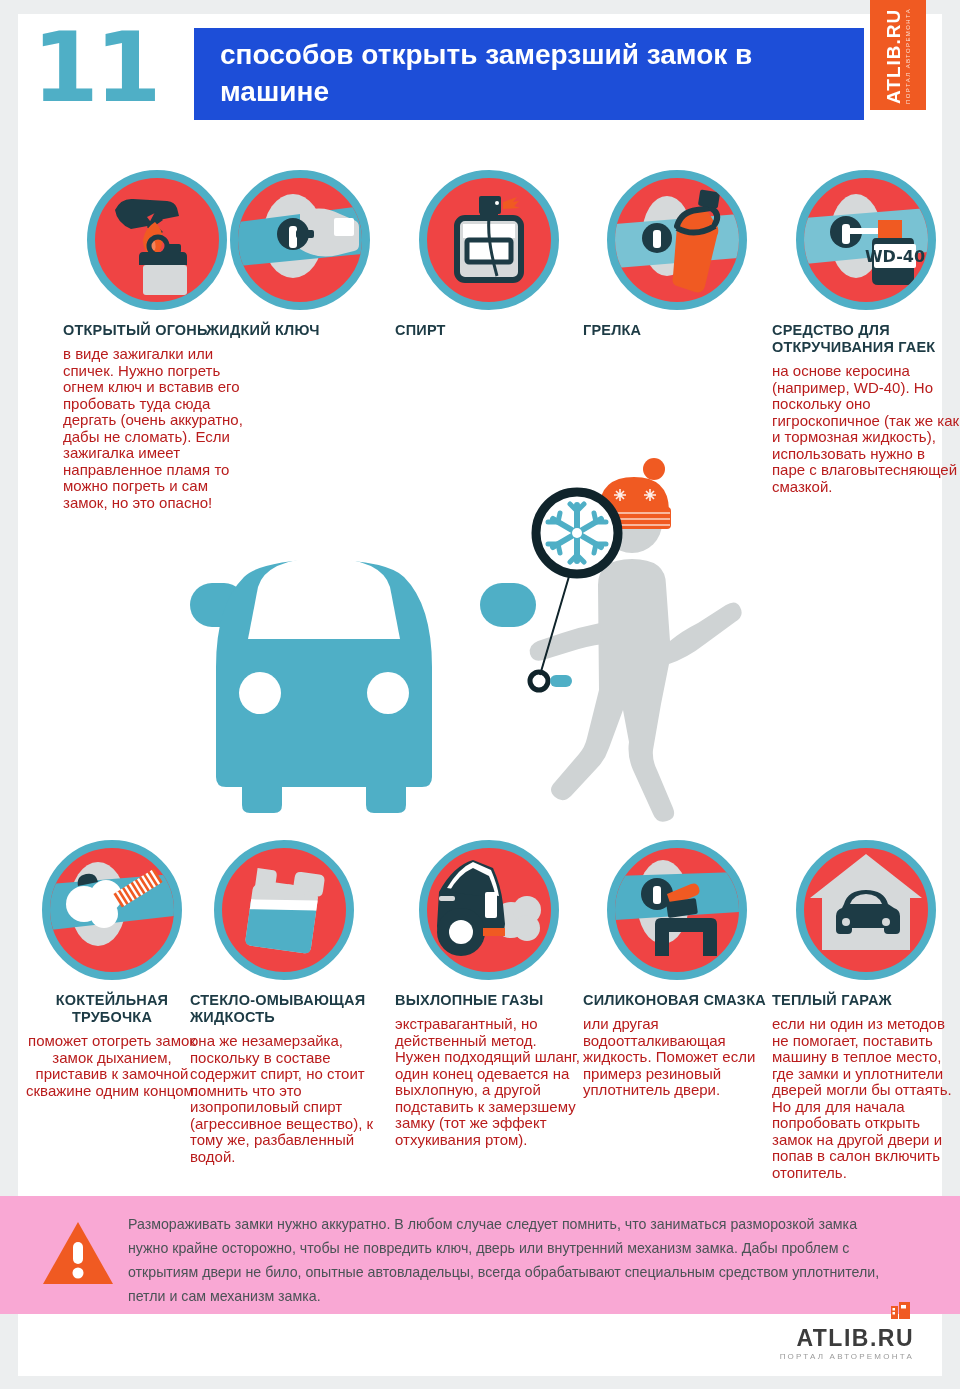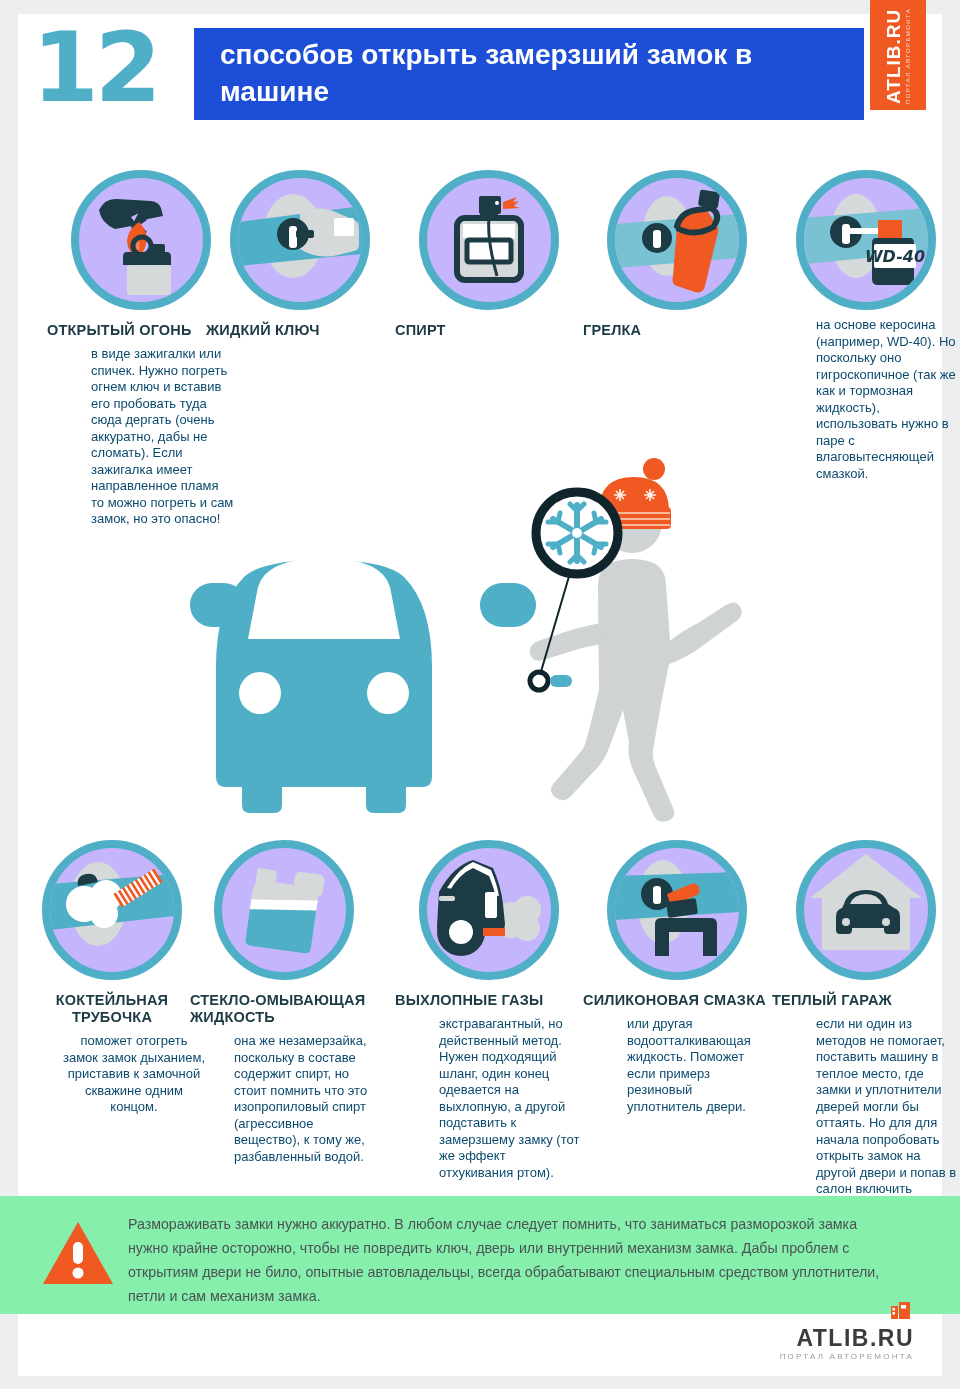--- a/index.html
+++ b/index.html
@@ -51,37 +51,37 @@
   .logo-block .lv .l2{color:#fde1d4;font-size:6px;letter-spacing:1.4px;line-height:9px;}
   .logo-mark{
     position:absolute;left:877px;top:8px;width:26px;height:22px;
   }
 
   
   .row{position:absolute;left:18px;width:924px;}
   .cell{position:absolute;top:0;width:188px;}
   .circle{
     position:relative;margin:0 auto;width:140px;height:140px;border-radius:50%;
-    border:8px solid #4fafc6;background:#c4b5fd;box-sizing:border-box;overflow:hidden;font-style:italic;
+    border:8px solid #4fafc6;background:#ef4444;box-sizing:border-box;overflow:hidden;
   }
   .circle svg{position:absolute;left:0;top:0;}
   .m-title{
     margin-top:12px;color:#1d3b45;font-size:14.5px;font-weight:700;
     line-height:17px;letter-spacing:.2px;text-transform:uppercase;
   }
   .m-desc{
-    margin-top:7px;color:#0c4a6e;font-size:13px;line-height:16.5px;margin-left:44px;
+    margin-top:7px;color:#b91c1c;font-size:15px;line-height:16.5px;
   }
 
   
   .center-art{position:absolute;left:180px;top:455px;width:620px;height:370px;}
 
   
   .warn{
-    position:absolute;left:0;top:1196px;width:960px;height:118px;background:#86efac;
+    position:absolute;left:0;top:1196px;width:960px;height:118px;background:#f9a8d4;
   }
   .warn-tri{position:absolute;left:42px;top:24px;}
   .warn-text{
     position:absolute;left:128px;top:16px;width:760px;
     color:#4a5356;font-size:14.2px;line-height:24px;
   }
   
   .footer{position:absolute;left:18px;top:1314px;width:924px;height:62px;background:#ffffff;}
   .f-logo{position:absolute;right:28px;top:12px;text-align:right;}
   .f-logo .f1{color:#3c3c3c;font-size:23px;font-weight:700;letter-spacing:1.5px;line-height:25px;}
@@ -89,21 +89,21 @@
   .f-mark{position:absolute;right:32px;top:-12px;width:20px;height:18px;}
 </style>
 </head>
 <body>
 
 <div class="page">
 
   <div class="sheet"></div>
 
   <div class="header">
-    <div class="num10">12</div>
+    <div class="num10">11</div>
     <div class="titlebar">
       <div class="ttl">способов открыть замерзший замок в машине</div>
     </div>
   </div>
 
   <div class="logo-mark">
     <svg width="26" height="22" viewBox="0 0 26 22">
       <rect x="12" y="1" width="13" height="20" fill="#f05a22"></rect>
       <rect x="2" y="6" width="9" height="15" fill="#f05a22"></rect>
       <rect x="4" y="9" width="3" height="3" fill="#ffffff"></rect>
@@ -114,21 +114,21 @@
 
   <div class="logo-block">
     <div class="lv">
       <div class="l1">ATLIB.RU</div>
       <div class="l2">ПОРТАЛ АВТОРЕМОНТА</div>
     </div>
   </div>
 
   <div class="row" id="row1" style="top:170px;height:280px;">
 
-    <div class="cell" style="left:0px;padding-left:29px;">
+    <div class="cell" style="left:16px;padding-left:29px;">
       <div class="circle">
         <svg width="124" height="124" viewBox="0 0 124 124">
           <path d="M20 32 q6 -12 18 -11 l34 2 q8 1 10 7 l2 8 -20 4 -4 -7 -8 4 6 8 -22 4 q-14 -6 -16 -19z" fill="#1d3b45"></path>
           <path d="M60 34 l8 8 -7 5 7 7 -8 5 -8 -10z" fill="#1d3b45"></path>
           <path d="M60 44 q10 10 7 22 -2 10 -10 13 -9 -6 -9 -17 2 -12 12 -18z" fill="#f05a22"></path>
           <path d="M52 72 q-1 -8 5 -14 5 7 3 14z" fill="#ffffff" opacity=".25"></path>
           <circle cx="63" cy="68" r="9" fill="none" stroke="#1d3b45" stroke-width="5"></circle>
           <path d="M48 74 h40 q4 0 4 5 v8 h-48 v-8 q0 -5 4 -5z" fill="#1d3b45"></path>
           <rect x="72" y="66" width="14" height="9" rx="2" fill="#1d3b45"></rect>
           <rect x="48" y="87" width="44" height="30" rx="3" fill="#d6d9da"></rect>
@@ -193,20 +193,21 @@
           <path d="M0 40 L124 30 L124 74 L0 86 Z" fill="#79c2d3"></path>
           <circle cx="42" cy="54" r="16" fill="#1d3b45"></circle>
           <rect x="38" y="46" width="8" height="20" rx="3" fill="#ffffff"></rect>
           <rect x="44" y="50" width="34" height="6" fill="#ffffff"></rect>
           <rect x="74" y="42" width="24" height="18" fill="#f05a22"></rect>
           <path d="M72 60 h34 q4 0 4 5 v36 q0 6 -6 6 h-30 q-6 0 -6 -6 v-36 q0 -5 4 -5z" fill="#1d3b45"></path>
           <rect x="70" y="66" width="42" height="24" rx="2" fill="#ffffff"></rect>
           <text x="91" y="84" font-family="DejaVu Sans, sans-serif" font-size="16" font-weight="700" fill="#1d3b45" text-anchor="middle">WD-40</text>
         </svg>
       </div>
+      <div class="m-title">СРЕДСТВО ДЛЯ ОТКРУЧИВАНИЯ ГАЕК</div>
       <div class="m-desc">на основе керосина (например, WD-40). Но поскольку оно гигроскопичное (так же как и тормозная жидкость), использовать нужно в паре с влаговытесняющей смазкой.</div>
     </div>
   </div>
 
   <div class="center-art">
     <svg width="620" height="370" viewBox="0 0 620 370">
 
       <g>
         <circle cx="452" cy="68" r="30" fill="#cfd3d4"></circle>
         <path d="M418 130 q0 -26 34 -26 q34 0 34 26 l4 56 q12 -10 28 -18 l28 -18 q10 -6 14 2 q5 9 -5 15 l-30 22 q-18 14 -36 20 l-8 40 -8 46 q-1 10 4 20 l16 38 q4 10 -6 13 q-10 3 -14 -7 l-20 -44 q-6 -14 -4 -28 l-6 -32 -14 38 q-4 12 -12 20 l-26 28 q-8 8 -16 1 q-8 -7 0 -15 l24 -28 q6 -7 8 -16 l12 -48z" fill="#cfd3d4"></path>

